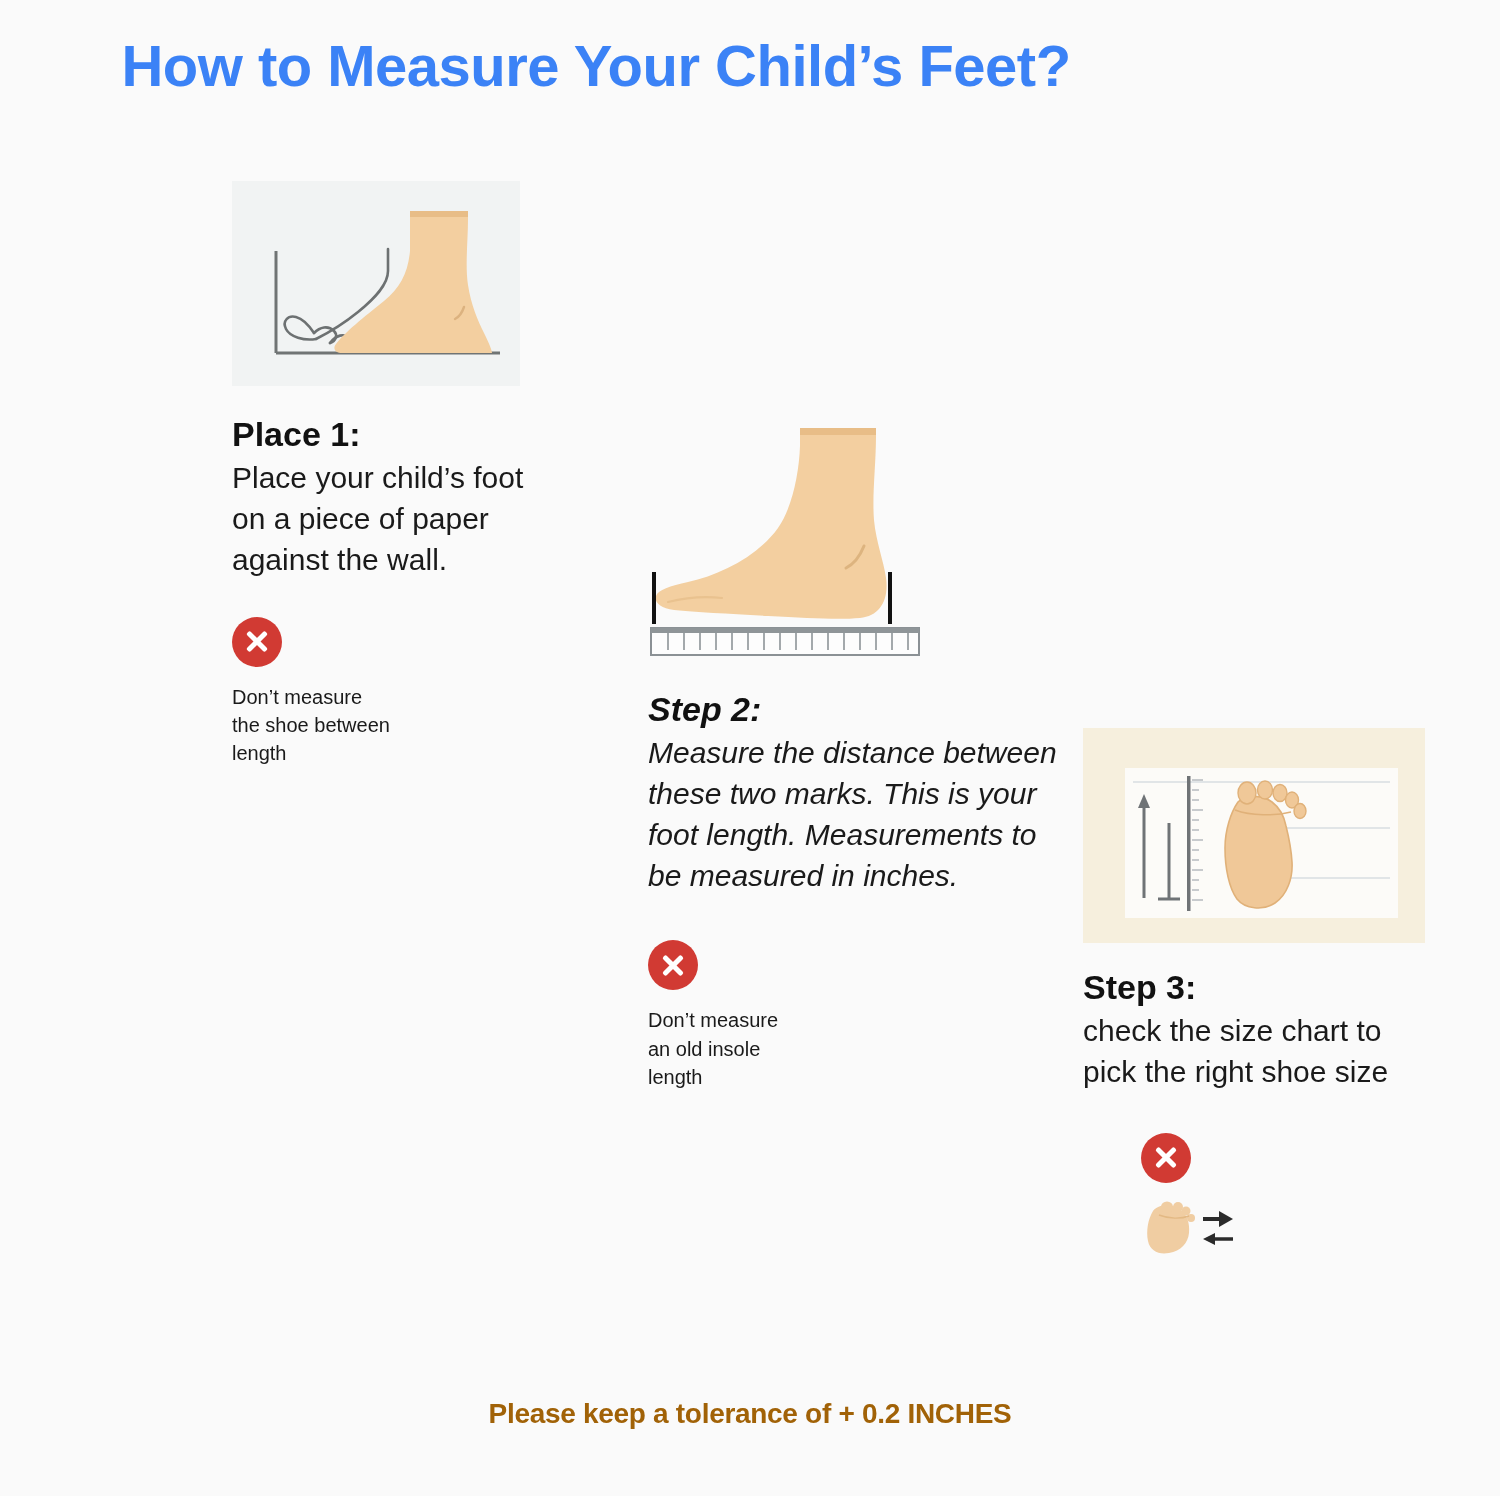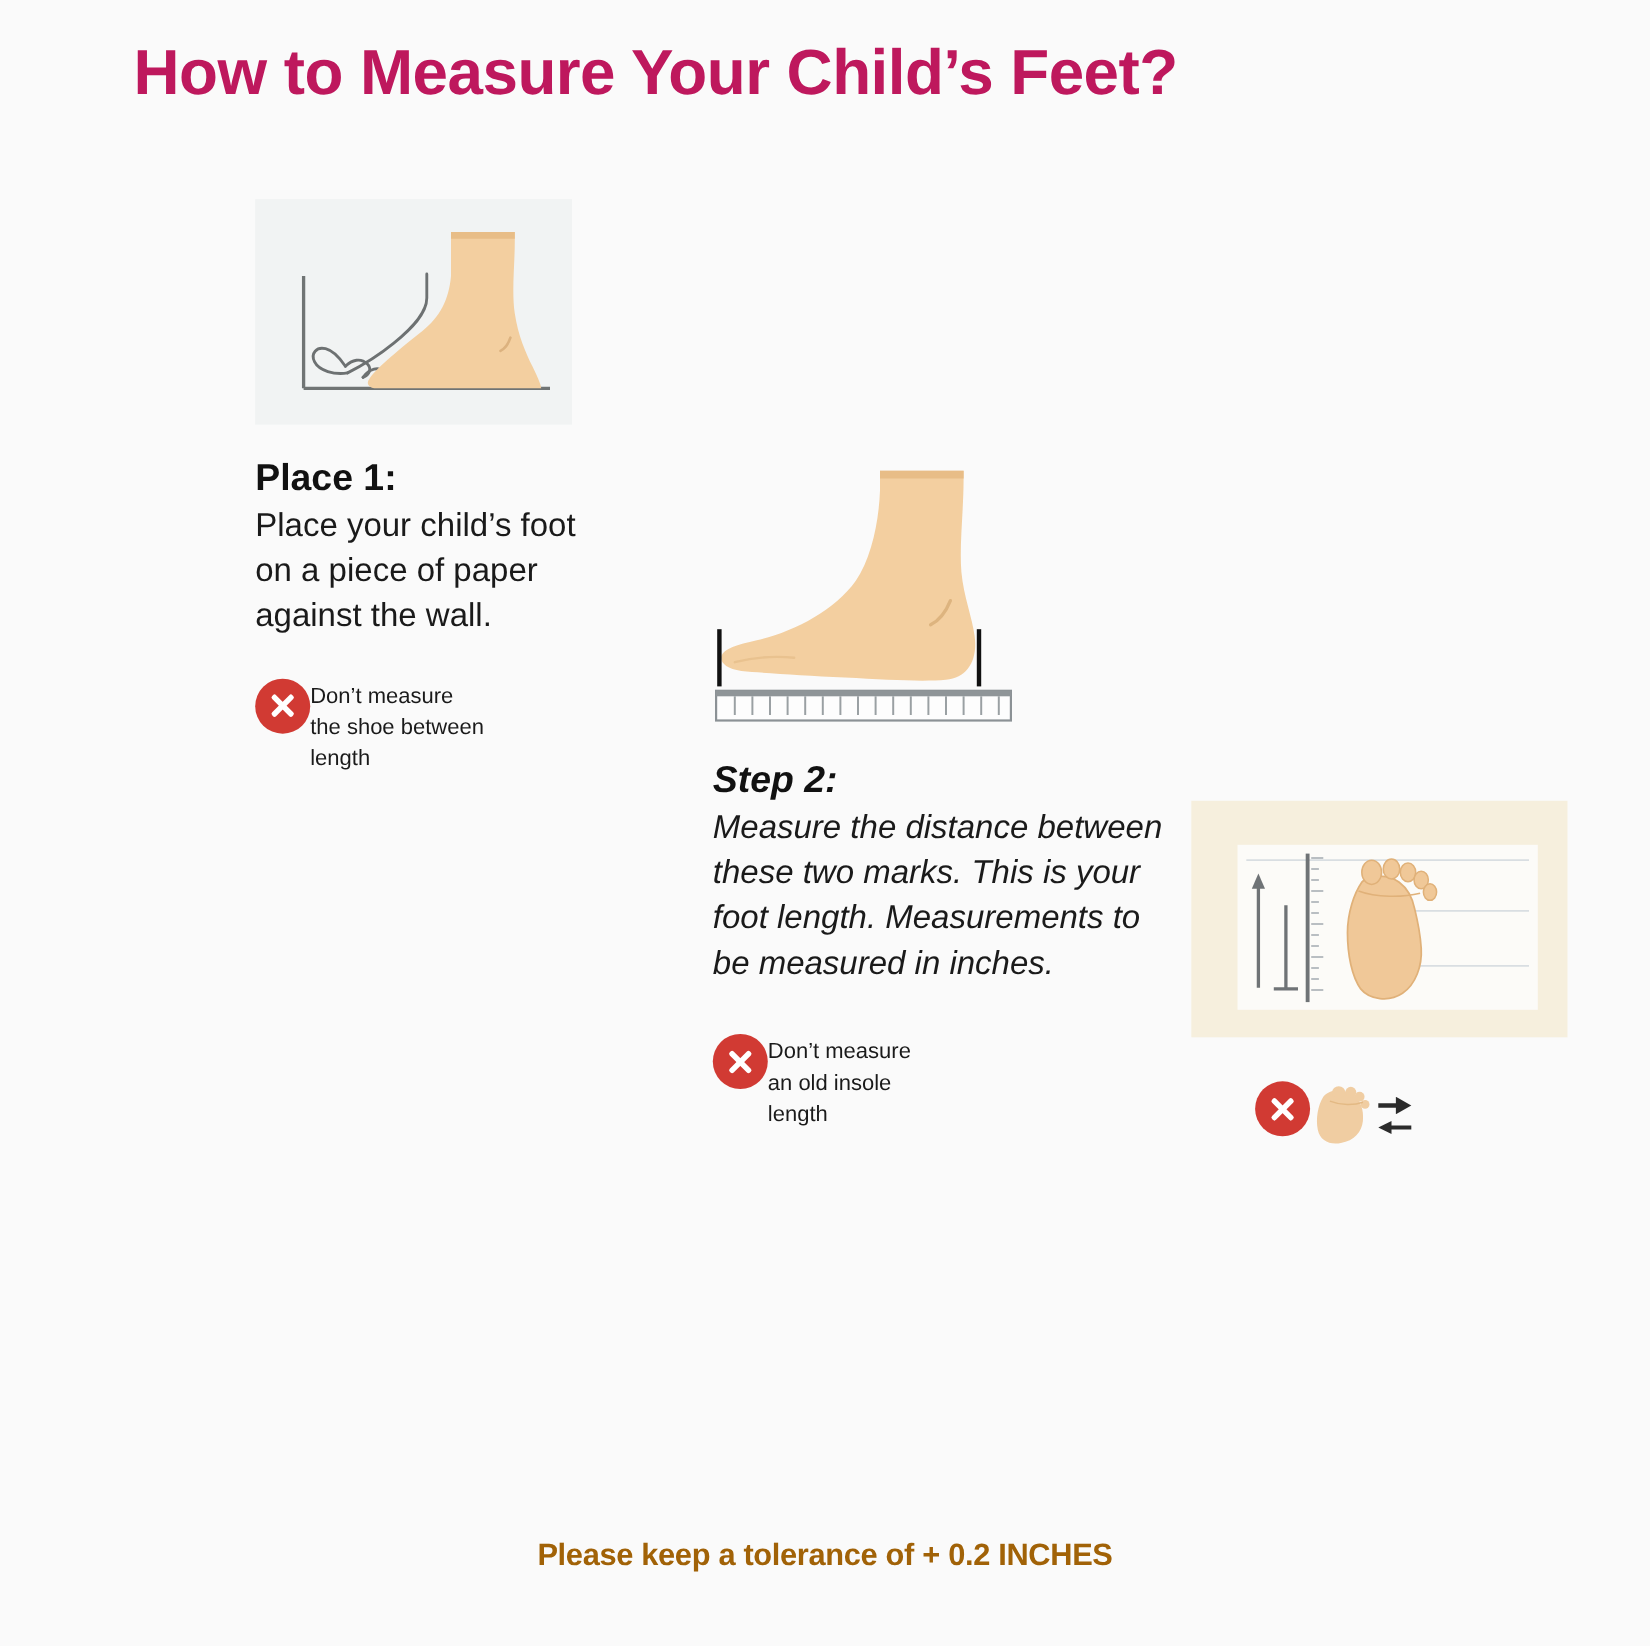--- a/index.html
+++ b/index.html
@@ -23,21 +23,21 @@
 
   
   .title {
     position: absolute;
     left: 0;
     top: 32px;
     width: 1192px;
     text-align: center;
     font-size: 58px;
     font-weight: bold;
-    color: #be185d;
+    color: #3b82f6;
     letter-spacing: -0.5px;
     font-family: "Liberation Sans", sans-serif;
   }
 
   
   .step-head {
     font-size: 34px;
     font-weight: bold;
     color: #111111;
     line-height: 1.18;
@@ -53,20 +53,22 @@
     margin: 0;
   }
   .step-body .para + .para {
     margin-top: 10px;
   }
 
   
   .warn {
     display: flex;
     align-items: flex-start;
+    gap: 14px;
+    flex-direction: column;
   }
   .warn-circle {
     flex: 0 0 auto;
     width: 50px;
     height: 50px;
     border-radius: 50%;
     background: #d13a33;
     position: relative;
   }
   .warn-circle::before,
@@ -325,20 +327,26 @@
           <ellipse cx="122" cy="25" rx="9" ry="11" fill="#f0c898" stroke="#e0b179" stroke-width="1.4"></ellipse>
           <ellipse cx="140" cy="22" rx="7.5" ry="9" fill="#f0c898" stroke="#e0b179" stroke-width="1.4"></ellipse>
           <ellipse cx="155" cy="25" rx="7" ry="8.5" fill="#f0c898" stroke="#e0b179" stroke-width="1.4"></ellipse>
           <ellipse cx="167" cy="32" rx="6.5" ry="8" fill="#f0c898" stroke="#e0b179" stroke-width="1.4"></ellipse>
           <ellipse cx="175" cy="43" rx="6" ry="7.5" fill="#f0c898" stroke="#e0b179" stroke-width="1.4"></ellipse>
           <path d="M 110 42 C 126 48 150 48 166 44" stroke="#e0b179" stroke-width="1.5" fill="none"></path>
         </svg>
       </div>
     </div>
 
+    <div id="step3-text">
+      <div class="step-head">Step 3:</div>
+      <div class="step-body">
+        <p class="para">check the size chart to pick the right shoe size</p>
+      </div>
+    </div>
 
     <div id="step3-warn" class="warn">
       <div class="warn-circle"></div>
       <div style="padding-top:2px;">
         <svg width="110" height="58" viewBox="0 0 110 58">
 
           <path d="M 12 12 C 7 20 5 32 7 42 C 9 52 18 56 28 54 C 40 52 47 44 48 34
                    C 49 24 46 16 40 11 C 32 5 18 4 12 12 Z" fill="#f0cda2"></path>
           <ellipse cx="26" cy="8" rx="6" ry="5.5" fill="#f0cda2"></ellipse>
           <ellipse cx="37" cy="8" rx="5" ry="5" fill="#f0cda2"></ellipse>

